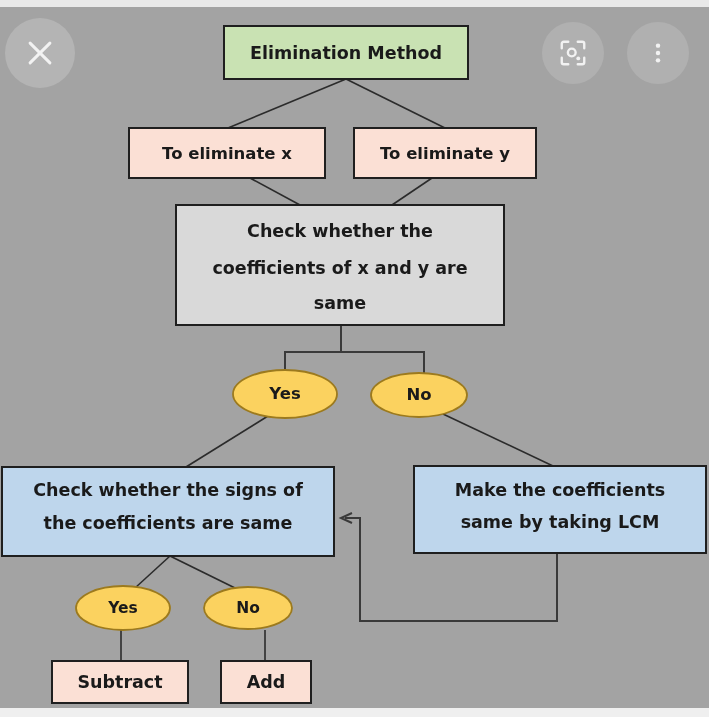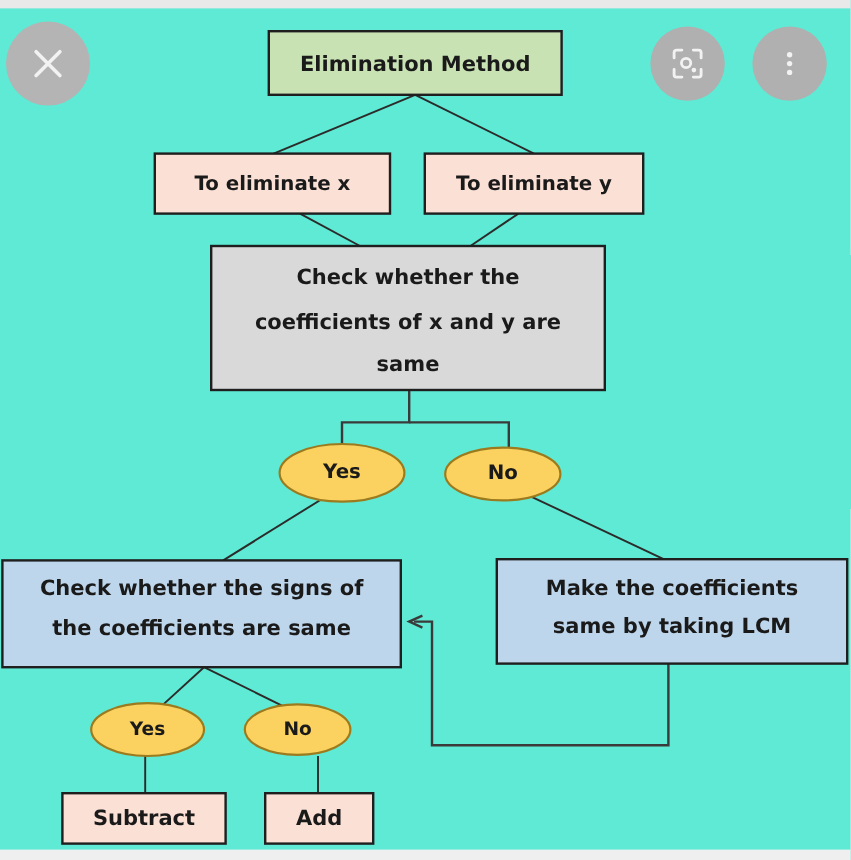--- a/index.html
+++ b/index.html
@@ -8,21 +8,21 @@
     padding: 0;
     background: #ffffff;
   }
   body {
     font-family: "DejaVu Sans", sans-serif;
   }
   #viewer {
     position: relative;
     width: 709px;
     height: 717px;
-    background: #5eead4;
+    background: #a3a3a3;
     overflow: hidden;
   }
   
   .chrome-strip {
     position: absolute;
     left: 0;
     width: 709px;
     height: 7px;
     background: #e9e9e9;
   }

